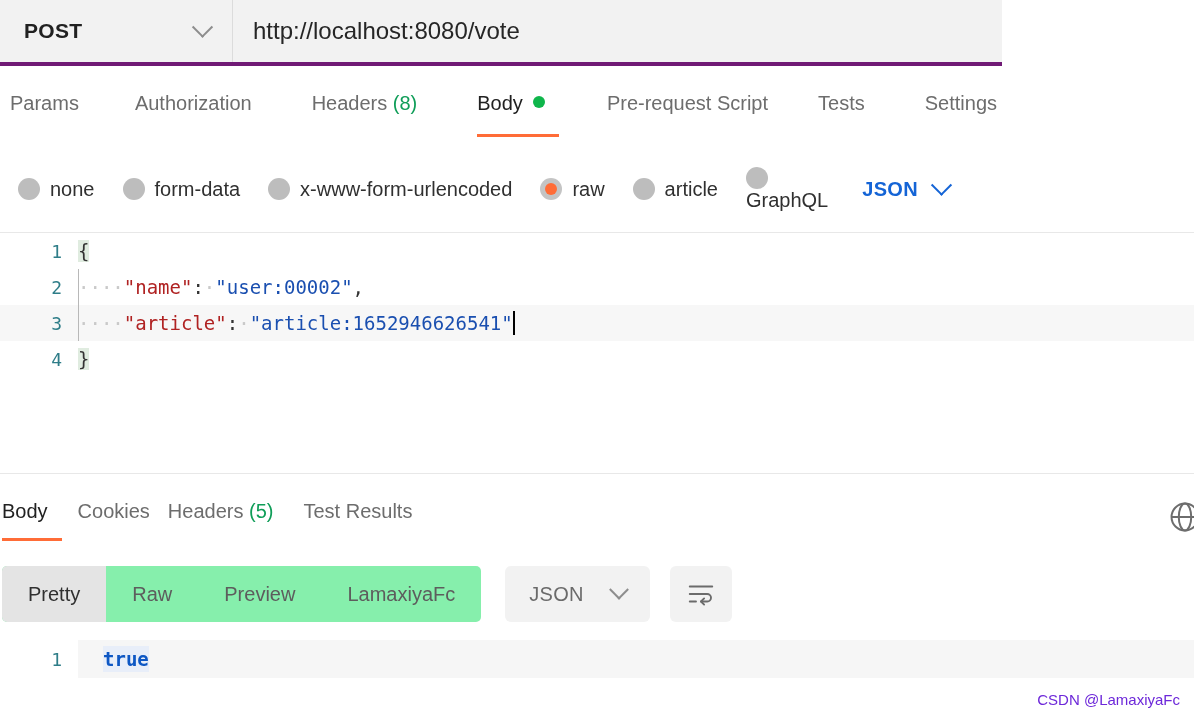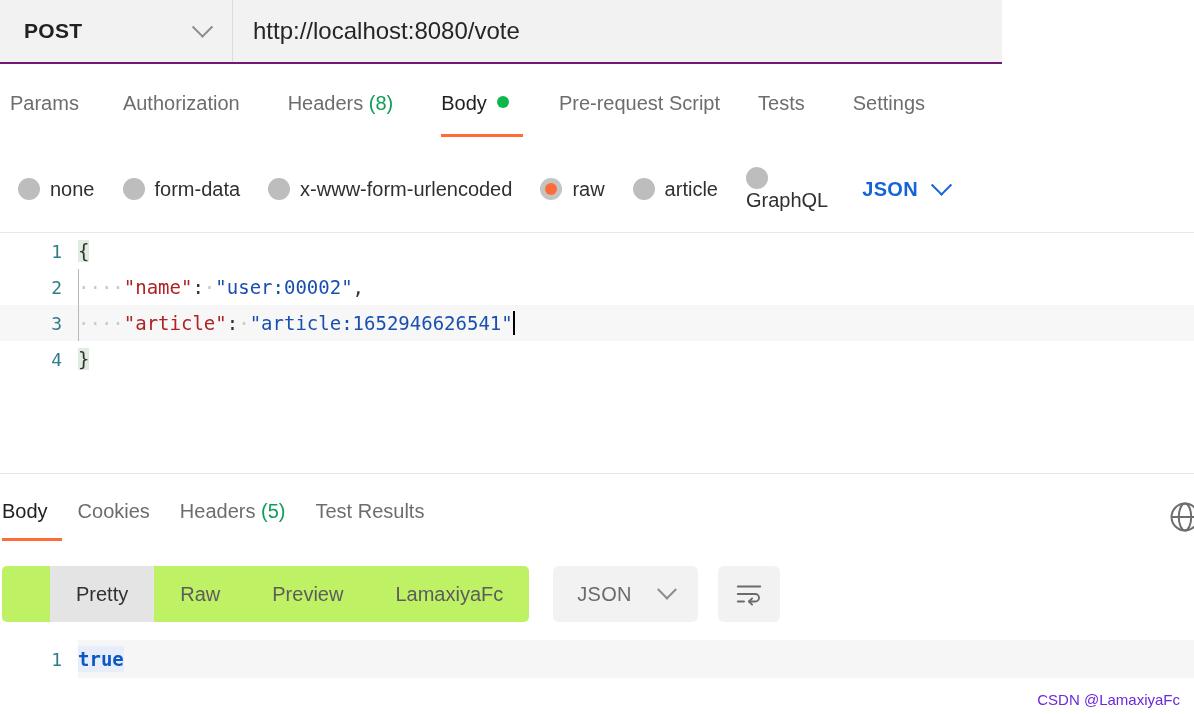--- a/index.html
+++ b/index.html
@@ -15,21 +15,21 @@
     overflow: hidden;
     position: relative;
   }
 
   
   .url-bar {
     position: absolute;
     left: 0; top: 0;
     width: 1002px; height: 62px;
     background: #f2f2f2;
-    border-bottom: 2px solid #701a75;
+    border-bottom: 4px solid #701a75;
     display: flex;
     align-items: stretch;
   }
   .method-select {
     width: 233px;
     display: flex;
     align-items: center;
     justify-content: space-between;
     padding: 0 22px 0 24px;
     box-sizing: border-box;
@@ -61,20 +61,21 @@
 
   
   .req-tabs {
     position: absolute;
     left: 0; top: 62px;
     width: 1194px; height: 84px;
     display: flex;
     align-items: flex-start;
     padding-top: 30px;
     box-sizing: border-box;
+    gap: 12px;
   }
   .rtab {
     position: relative;
     font-size: 20px;
     color: #6d6d6d;
     cursor: pointer;
     white-space: nowrap;
     padding-bottom: 22px;
   }
   .rtab.active { color: #212121; }
@@ -234,26 +235,25 @@
   
   .view-toolbar {
     position: absolute;
     left: 0; top: 562px;
     width: 1194px; height: 64px;
     display: flex;
     align-items: center;
   }
   .seg {
     display: flex;
-    background: #bef264;
+    background: #86efac;
     border-radius: 5px;
     overflow: hidden;
     height: 56px;
     align-items: stretch;
-    padding-left: 48px;
   }
   .seg-btn {
     display: flex;
     align-items: center;
     justify-content: center;
     padding: 0 26px;
     font-size: 20px;
     color: #5d5d5d;
     cursor: pointer;
     white-space: nowrap;
@@ -323,20 +323,21 @@
     align-items: center;
     justify-content: flex-end;
     flex: none;
     user-select: none;
   }
   .res-val {
     color: #0d57c4;
     font-weight: bold;
     background: #e8eef9;
     padding: 2px 0;
+    margin-left: 25px;
   }
 
   
   .watermark {
     position: absolute;
     right: 14px; bottom: 6px;
     font-size: 15px;
     color: #6d28d9;
     font-family: "Liberation Sans", sans-serif;
   }
@@ -410,21 +411,21 @@
   </div>
   <div class="code-line">
     <span class="gutter">4</span>
     <span class="code-text"><span class="tok-brace">}</span></span>
   </div>
 </div>
 
 <div class="res-tabs">
   <div class="restab active" style="margin-left:2px;"><span>Body</span><span class="underline" style="width:60px;"></span></div>
   <div class="restab" style="margin-left:30px;"><span>Cookies</span></div>
-  <div class="restab" style="margin-left:30px;"><span>Headers</span> <span class="count" style="color:#0f9d58;">(5)</span></div>
+  <div class="restab" style="margin-left:18px;"><span>Headers</span> <span class="count" style="color:#0f9d58;">(5)</span></div>
   <div class="restab" style="margin-left:30px;"><span>Test Results</span></div>
 </div>
 
 <div class="globe-wrap">
   <svg width="34" height="34" viewBox="0 0 24 24" fill="none" stroke="#6d6d6d" stroke-width="1.4">
     <circle cx="12" cy="12" r="9.5"></circle>
     <ellipse cx="12" cy="12" rx="4.4" ry="9.5"></ellipse>
     <line x1="2.5" y1="12" x2="21.5" y2="12"></line>
   </svg>
 </div>

